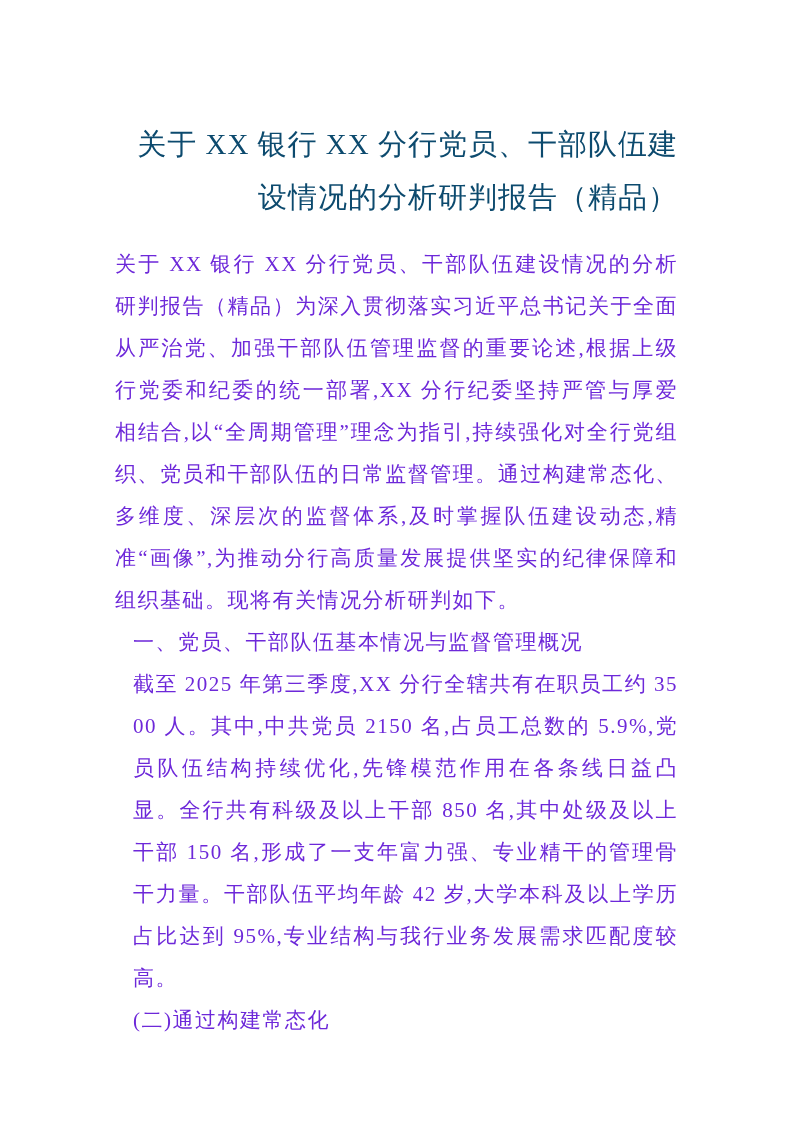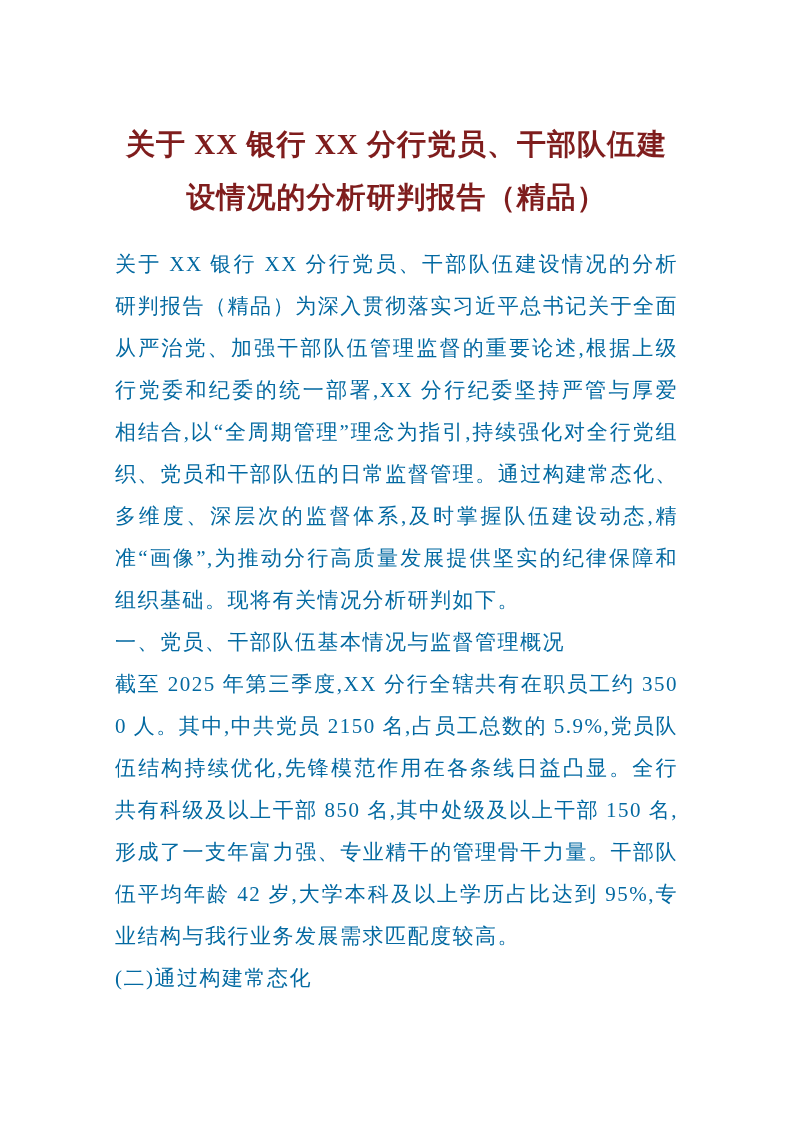--- a/index.html
+++ b/index.html
@@ -14,37 +14,37 @@
       color: #000000;
     }
     .page {
       width: 793px;
       height: 1122px;
       background: #ffffff;
       padding: 118px 115px 0 115px;
     }
     .doc-title {
       font-size: 29px;
-      font-weight: bold;
+      font-weight: normal;
       line-height: 53px;
-      text-align: center;
+      text-align: right;
       letter-spacing: 1px;
       margin-bottom: 19px;
-      color: #7f1d1d;
+      color: #0c4a6e;
     }
     .para {
       font-size: 21px;
       line-height: 42px;
       text-align: justify;
       text-justify: inter-character;
       letter-spacing: 1.5px;
-      color: #0369a1;
+      color: #6d28d9;
       word-break: break-all;
     }
-    .para + .para { margin-top: 0; }
+    .para + .para { margin-top: 0; margin-left: 18px; }
   </style>
 </head>
 <body>
 
 <div class="page">
   <h1 class="doc-title">关于 XX 银行 XX 分行党员、干部队伍建设情况的分析研判报告（精品）</h1>
 
   <div>
     <p class="para">关于 XX 银行 XX 分行党员、干部队伍建设情况的分析研判报告（精品）为深入贯彻落实习近平总书记关于全面从严治党、加强干部队伍管理监督的重要论述,根据上级行党委和纪委的统一部署,XX 分行纪委坚持严管与厚爱相结合,以“全周期管理”理念为指引,持续强化对全行党组织、党员和干部队伍的日常监督管理。通过构建常态化、多维度、深层次的监督体系,及时掌握队伍建设动态,精准“画像”,为推动分行高质量发展提供坚实的纪律保障和组织基础。现将有关情况分析研判如下。</p>
     <p class="para">一、党员、干部队伍基本情况与监督管理概况</p>

